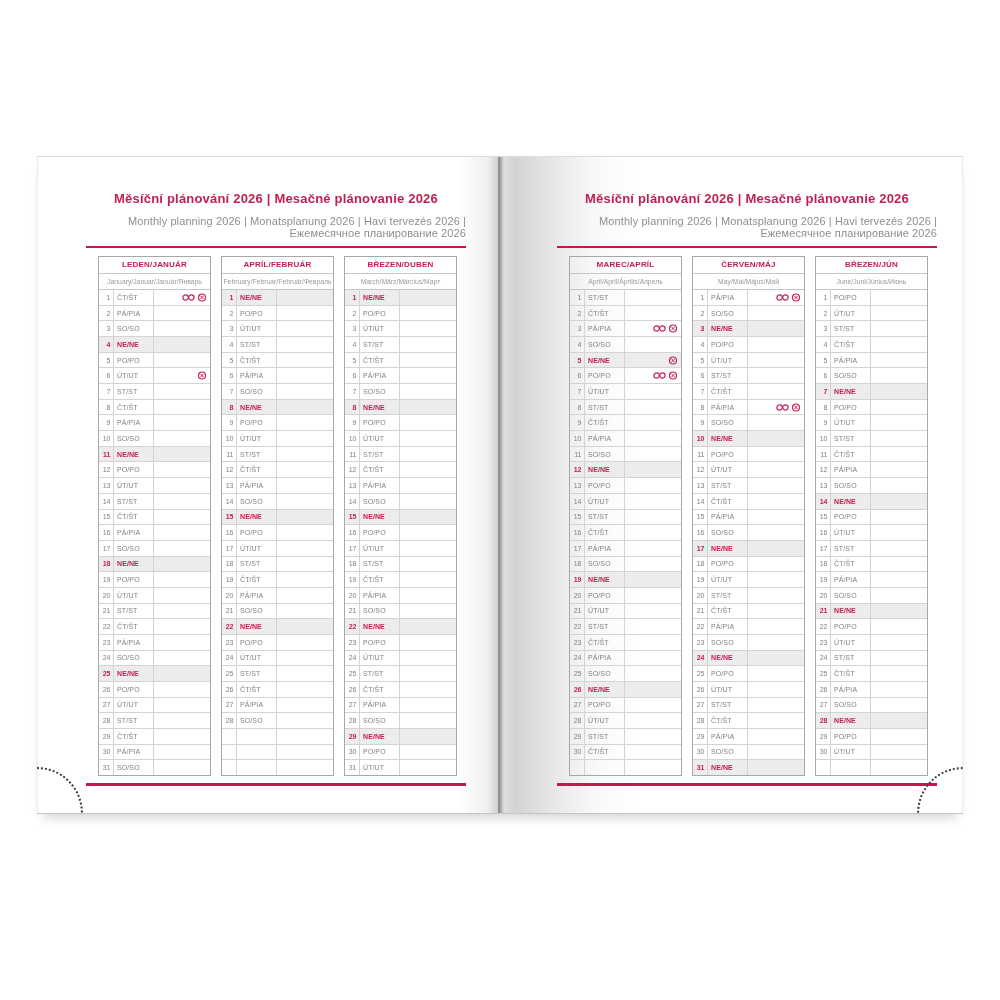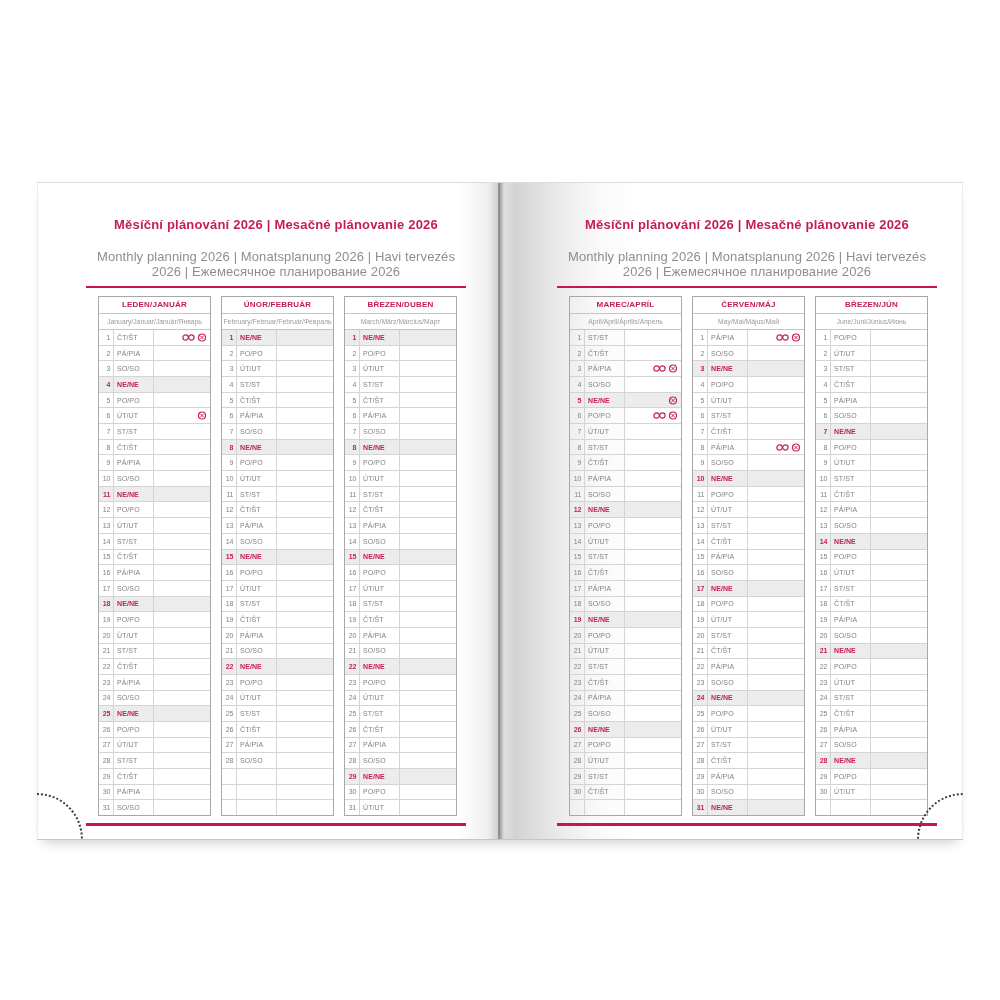--- a/index.html
+++ b/index.html
@@ -3,21 +3,21 @@
 <meta charset="utf-8">
 <style>
   html,body { margin:0; padding:0; }
   body {
     width:1000px; height:1000px; position:relative;
     background:#ffffff;
     font-family:"Liberation Sans", sans-serif;
     -webkit-font-smoothing:antialiased;
   }
   .spread {
-    position:absolute; left:37px; top:182px; width:926px; height:656px;
+    position:absolute; left:37px; top:156px; width:926px; height:656px;
     overflow:hidden; background:#a3a3a3;
     border-top:1px solid #dcdcdc; border-bottom:1px solid #c6c6c6;
     box-shadow:0 8px 12px -6px rgba(0,0,0,.22);
   }
   .page { position:absolute; top:0; height:100%; width:463px; }
   .page.left {
     left:0;
     background:linear-gradient(to right,#ffffff 0px,#ffffff 420px,#efefef 450px,#cccccc 461px,#a9a9a9 463px);
     border-left:1px solid #ececec; box-sizing:border-box;
   }
@@ -28,22 +28,22 @@
   }
   .gutter { position:absolute; left:461px; top:0; width:2px; height:100%; background:#8f8f8f; }
   .content { position:absolute; top:0; width:380px; }
   .page.left  .content { left:48px; }
   .page.right .content { left:57px; }
   .title {
     margin-top:34px; text-align:center;
     color:#c41e4f; font-size:13px; font-weight:bold; letter-spacing:.2px; line-height:1.2;
   }
   .subtitle {
-    margin-top:16px; text-align:center;
-    color:#8e8e8e; font-size:13px; letter-spacing:.1px;
+    margin-top:8px; text-align:right;
+    color:#8e8e8e; font-size:11px; letter-spacing:.1px;
   }
   .rule { margin-top:7px; height:2.5px; background:#c8164b; }
   .months { margin-top:8px; height:520px; display:flex; gap:10px;padding-left:12px; }
   .month {
     width:113px; box-sizing:border-box; border:1px solid #a8a8a8;
     display:flex; flex-direction:column;
   }
   .m-name {
     height:16px; line-height:16px; text-align:center; flex:none;
     color:#c41e4f; font-weight:bold; font-size:8px; letter-spacing:.2px;
@@ -257,21 +257,21 @@
                 <span class="d-note"></span>
               </div>
               <div class="day-row">
                 <span class="d-num">31</span>
                 <span class="d-dow">SO/SO</span>
                 <span class="d-note"></span>
               </div>
             </div>
           </section>
           <section class="month">
-            <div class="m-name">ÚNOR/FEBRUÁR</div>
+            <div class="m-name">APRÍL/FEBRUÁR</div>
             <div class="m-langs">February/Februar/Február/Февраль</div>
             <div class="m-days">
               <div class="day-row sunday">
                 <span class="d-num">1</span>
                 <span class="d-dow">NE/NE</span>
                 <span class="d-note"></span>
               </div>
               <div class="day-row">
                 <span class="d-num">2</span>
                 <span class="d-dow">PO/PO</span>

